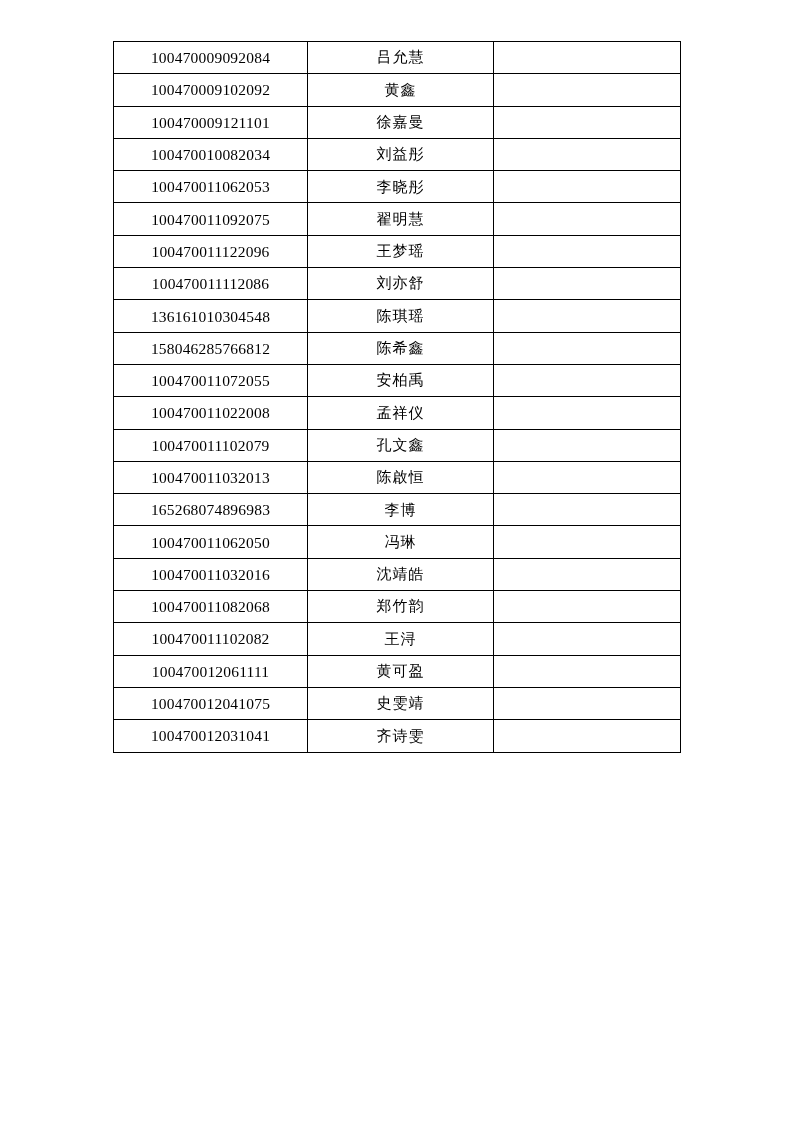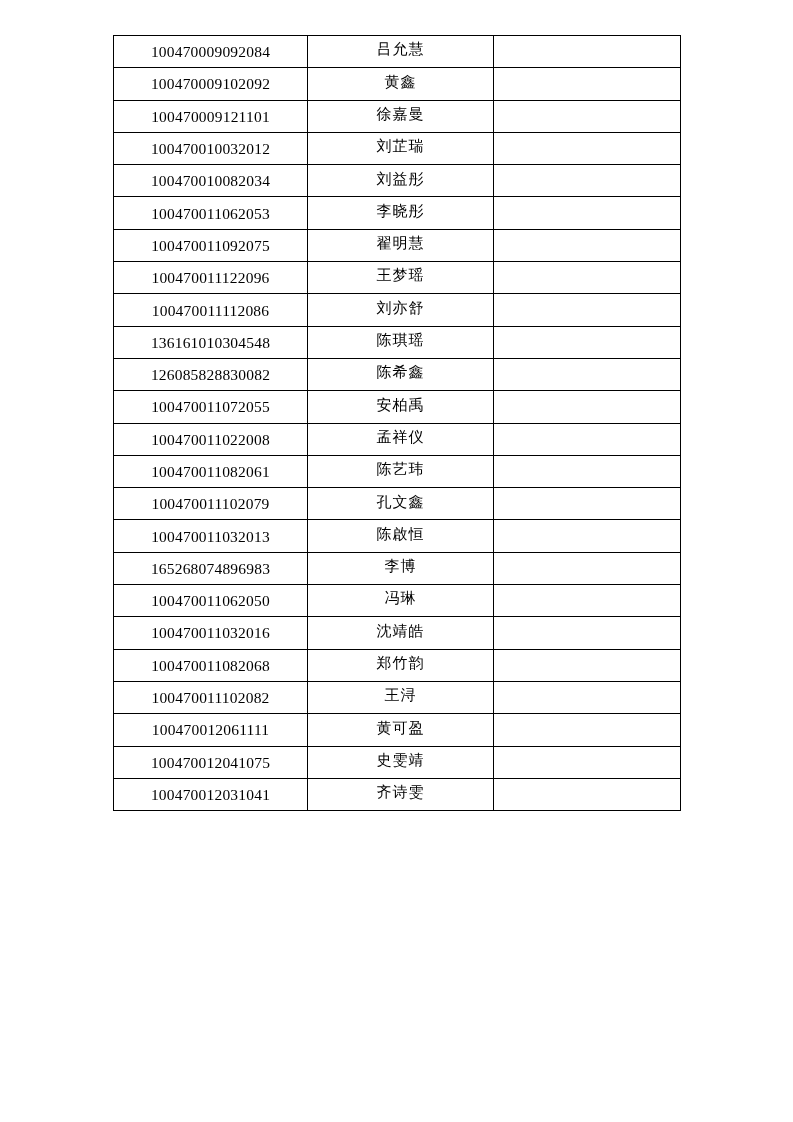--- a/index.html
+++ b/index.html
@@ -18,21 +18,21 @@
   .page {
     position: absolute;
     left: 0;
     top: 0;
     width: 793px;
     height: 1122px;
   }
   .roster-table {
     position: absolute;
     left: 113px;
-    top: 35px;
+    top: 41px;
     width: 567px;
     border-collapse: collapse;
     table-layout: fixed;
   }
   .roster-table col.col-id { width: 194px; }
   .roster-table col.col-name { width: 186px; }
   .roster-table col.col-note { width: 187px; }
   .roster-table td {
     border: 1px solid #000000;
     height: 31.3px;
@@ -42,21 +42,21 @@
     font-size: 15.5px;
     line-height: 1.1;
     white-space: nowrap;
     overflow: hidden;
   }
   .roster-table td.cell-id {
     font-family: "Liberation Serif", "DejaVu Serif", serif;
     letter-spacing: 0.2px;
   }
   .roster-table td.cell-name {
-    font-family: Liberation Mono, monospace;
+    font-family: Liberation Serif, serif;
     font-size: 15px;
     letter-spacing: 1px;
   }
   .roster-table td.cell-note {
     font-size: 15px;
   }
 </style>
 </head>
 <body>
 
@@ -77,25 +77,20 @@
           <td class="cell-id">100470009102092</td>
           <td class="cell-name">黄鑫</td>
           <td class="cell-note"></td>
         </tr>
         <tr>
           <td class="cell-id">100470009121101</td>
           <td class="cell-name">徐嘉曼</td>
           <td class="cell-note"></td>
         </tr>
         <tr>
-          <td class="cell-id">100470010032012</td>
-          <td class="cell-name">刘芷瑞</td>
-          <td class="cell-note"></td>
-        </tr>
-        <tr>
           <td class="cell-id">100470010082034</td>
           <td class="cell-name">刘益彤</td>
           <td class="cell-note"></td>
         </tr>
         <tr>
           <td class="cell-id">100470011062053</td>
           <td class="cell-name">李晓彤</td>
           <td class="cell-note"></td>
         </tr>
         <tr>
@@ -112,37 +107,32 @@
           <td class="cell-id">100470011112086</td>
           <td class="cell-name">刘亦舒</td>
           <td class="cell-note"></td>
         </tr>
         <tr>
           <td class="cell-id">136161010304548</td>
           <td class="cell-name">陈琪瑶</td>
           <td class="cell-note"></td>
         </tr>
         <tr>
-          <td class="cell-id">126085828830082</td>
+          <td class="cell-id">158046285766812</td>
           <td class="cell-name">陈希鑫</td>
           <td class="cell-note"></td>
         </tr>
         <tr>
           <td class="cell-id">100470011072055</td>
           <td class="cell-name">安柏禹</td>
           <td class="cell-note"></td>
         </tr>
         <tr>
           <td class="cell-id">100470011022008</td>
           <td class="cell-name">孟祥仪</td>
-          <td class="cell-note"></td>
-        </tr>
-        <tr>
-          <td class="cell-id">100470011082061</td>
-          <td class="cell-name">陈艺玮</td>
           <td class="cell-note"></td>
         </tr>
         <tr>
           <td class="cell-id">100470011102079</td>
           <td class="cell-name">孔文鑫</td>
           <td class="cell-note"></td>
         </tr>
         <tr>
           <td class="cell-id">100470011032013</td>
           <td class="cell-name">陈啟恒</td>

